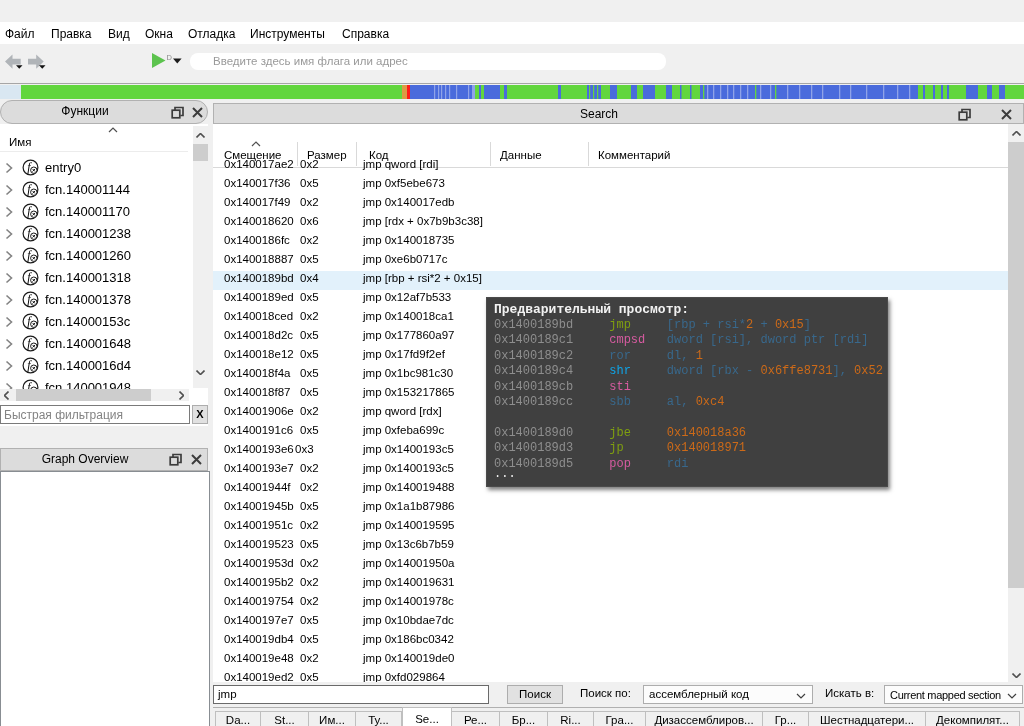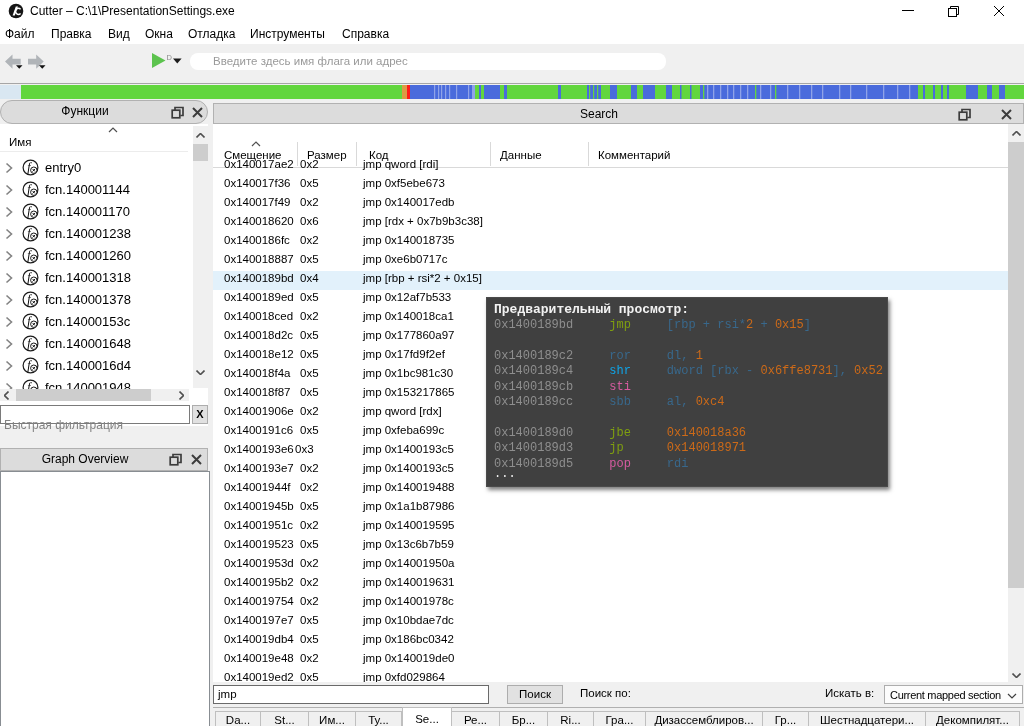--- a/index.html
+++ b/index.html
@@ -38,21 +38,21 @@
 .fnrow .chev { position:absolute; left:5px; top:5px; }
 .fnrow .ficon { position:absolute; left:22px; top:2px; }
 .fnrow .fname { position:absolute; left:45px; top:3px; font-size:13px; }
 
 
 .sb { position:absolute; background:#f0f0f0; }
 .sbthumb { position:absolute; background:#cdcdcd; }
 
 
 #fnfilter { position:absolute; left:0; top:405px; width:190px; height:19px; background:#fff; border:1px solid #7a7a7a; }
-#fnfilter span { position:absolute; left:3px; top:2px; color:#838383; font-size:12px;margin-top:10px; }
+#fnfilter span { position:absolute; left:3px; top:2px; color:#838383; font-size:12px; }
 #fnfilterx { position:absolute; left:192px; top:405px; width:16px; height:19px; background:#e1e1e1; border:1px solid #adadad; text-align:center; font-weight:bold; font-size:11px; line-height:17px; }
 
 
 #searchhdr { position:absolute; left:213px; top:103px; width:811px; height:21px; }
 #searchbody { position:absolute; left:213px; top:124px; width:811px; height:602px; background:#fff; }
 
 
 #thead { position:absolute; left:0; top:0; width:900px; height:28px; background:#fff; border-bottom:1px solid #d9d9d9;margin-top:16px; }
 .th { position:absolute; top:9px; font-size:11.5px; color:#000; }
 .thline { position:absolute; top:2px; width:1px; height:24px; background:#d9d9d9; }
@@ -67,38 +67,20 @@
 
 
 #tooltip { position:absolute; left:486px; top:297px; width:402px; height:190px; background:#404040;
   box-shadow:2px 3px 4px rgba(0,0,0,0.5); border:1px solid #4a4a4a; overflow:hidden;
   font-family:"Liberation Mono", monospace; font-size:12px; }
 #tooltip .tl { position:absolute; white-space:pre; }
 </style>
 </head>
 <body>
 <div id="app">
-  <div id="titlebar">
-    <svg width="16" height="16" style="position:absolute;left:8px;top:3px" viewBox="0 0 16 16">
-      <circle cx="8" cy="8" r="7.3" fill="#151515"></circle>
-      <path d="M4.6 12.6 L7.8 3.4 L10 3.4 L6.8 12.6 z" fill="#fff"></path>
-      <path d="M12.6 6.2 A3 3 0 1 0 12.6 10.6" fill="none" stroke="#fff" stroke-width="1.4"></path>
-    </svg>
-    <div id="titletext">Cutter – C:\1\PresentationSettings.exe</div>
-    <svg class="winbtn" style="left:885px" viewBox="0 0 46 22">
-        <rect x="17" y="10" width="12" height="1" fill="#000"></rect>
-      </svg>
-    <svg class="winbtn" style="left:931px" viewBox="0 0 46 22">
-        <path d="M19.5 8.5 v-2 h8 v8 h-2" fill="none" stroke="#000" stroke-width="1"></path>
-        <rect x="17.5" y="8.5" width="8" height="8" fill="#fff" stroke="#000" stroke-width="1"></rect>
-      </svg>
-    <svg class="winbtn" style="left:977px" viewBox="0 0 46 22">
-        <path d="M17 6l10 10 M27 6l-10 10" fill="none" stroke="#000" stroke-width="1"></path>
-      </svg>
-  </div>
 
   <div id="menubar">
     <div class="menuitem" style="left:5px">Файл</div>
     <div class="menuitem" style="left:51px">Правка</div>
     <div class="menuitem" style="left:108px">Вид</div>
     <div class="menuitem" style="left:145px">Окна</div>
     <div class="menuitem" style="left:188px">Отладка</div>
     <div class="menuitem" style="left:250px">Инструменты</div>
     <div class="menuitem" style="left:342px">Справка</div>
   </div>
@@ -547,20 +529,26 @@
     <svg width="9" height="5" style="position:absolute;left:799px;top:549px" viewBox="0 0 9 5">
         <path d="M0.5 0.5 L4.5 4.5 L8.5 0.5" fill="none" stroke="#505050" stroke-width="1.6"></path>
       </svg>
 
     <div id="searchctl">
       <div style="position:absolute;left:0px;top:3px;width:276px;height:19px;background:#fff;border:1px solid #6a6a6a">
           <span style="position:absolute;left:4px;top:2px;font-size:11.5px">jmp</span>
         </div>
       <div style="position:absolute;left:294px;top:3px;width:56px;height:19px;background:#e1e1e1;border:1px solid #adadad;text-align:center;padding-top:2px;font-size:11.5px">Поиск</div>
       <div style="position:absolute;left:367px;top:5px;font-size:11.5px">Поиск по:</div>
+      <div style="position:absolute;left:430px;top:3px;width:170px;height:19px;background:#fcfcfc;border:1px solid #adadad">
+        <span style="position:absolute;left:5px;top:2px;font-size:11.5px">ассемблерный код</span>
+        <svg width="10" height="6" style="position:absolute;right:6px;top:7px" viewBox="0 0 10 6">
+            <path d="M1 1 l4 4 4 -4" fill="none" stroke="#404040" stroke-width="1.2"></path>
+          </svg>
+      </div>
       <div style="position:absolute;left:612px;top:5px;font-size:11.5px">Искать в:</div>
       <div style="position:absolute;left:671px;top:3px;width:139px;height:19px;background:#fcfcfc;border:1px solid #adadad">
         <span style="position:absolute;left:5px;top:3px;font-size:11px;letter-spacing:-0.3px">Current mapped section</span>
         <svg width="10" height="6" style="position:absolute;right:5px;top:7px" viewBox="0 0 10 6">
             <path d="M1 1 l4 4 4 -4" fill="none" stroke="#404040" stroke-width="1.2"></path>
           </svg>
       </div>
     </div>
     <div id="tabbar">
         <div style="position:absolute;left:0;top:1px;width:811px;height:1px;background:#b0b0b0"></div>
@@ -576,20 +564,21 @@
         <div class="tab" style="left:433px;width:117px;">Дизассемблиров...</div>
         <div class="tab" style="left:550px;width:46px;">Гр...</div>
         <div class="tab" style="left:596px;width:117px;">Шестнадцатери...</div>
         <div class="tab" style="left:713px;width:94px;">Декомпилят...</div>
       </div>
   </div>
 
   <div id="tooltip">
       <div class="tl" style="left:7px;top:4px;color:#f2f2f2;font-weight:bold;font-size:13px">Предварительный просмотр:</div>
       <div class="tl" style="left:7px;top:20px"><span style="color:#8e8e8e">0x1400189bd</span><span style="color:#8e8e8e">     </span><span style="color:#7f9f10">jmp</span><span style="color:#8e8e8e">     </span><span style="color:#38688c">[rbp + rsi*</span><span style="color:#cd6a18">2</span><span style="color:#38688c"> + </span><span style="color:#cd6a18">0x15</span><span style="color:#38688c">]</span></div>
+      <div class="tl" style="left:7px;top:35.4px"><span style="color:#8e8e8e">0x1400189c1</span><span style="color:#8e8e8e">     </span><span style="color:#d65ba0">cmpsd</span><span style="color:#8e8e8e">   </span><span style="color:#38688c">dword [rsi], dword ptr [rdi]</span></div>
       <div class="tl" style="left:7px;top:50.8px"><span style="color:#8e8e8e">0x1400189c2</span><span style="color:#8e8e8e">     </span><span style="color:#38688c">ror</span><span style="color:#8e8e8e">     </span><span style="color:#38688c">dl, </span><span style="color:#cd6a18">1</span></div>
       <div class="tl" style="left:7px;top:66.2px"><span style="color:#8e8e8e">0x1400189c4</span><span style="color:#8e8e8e">     </span><span style="color:#0ea5e9">shr</span><span style="color:#8e8e8e">     </span><span style="color:#38688c">dword [rbx - </span><span style="color:#cd6a18">0x6ffe8731</span><span style="color:#38688c">], </span><span style="color:#cd6a18">0x52</span></div>
       <div class="tl" style="left:7px;top:81.6px"><span style="color:#8e8e8e">0x1400189cb</span><span style="color:#8e8e8e">     </span><span style="color:#d65ba0">sti</span></div>
       <div class="tl" style="left:7px;top:97px"><span style="color:#8e8e8e">0x1400189cc</span><span style="color:#8e8e8e">     </span><span style="color:#38688c">sbb</span><span style="color:#8e8e8e">     </span><span style="color:#38688c">al, </span><span style="color:#cd6a18">0xc4</span></div>
       <div class="tl" style="left:7px;top:127.8px"><span style="color:#8e8e8e">0x1400189d0</span><span style="color:#8e8e8e">     </span><span style="color:#7f9f10">jbe</span><span style="color:#8e8e8e">     </span><span style="color:#cd6a18">0x140018a36</span></div>
       <div class="tl" style="left:7px;top:143.2px"><span style="color:#8e8e8e">0x1400189d3</span><span style="color:#8e8e8e">     </span><span style="color:#7f9f10">jp</span><span style="color:#8e8e8e">      </span><span style="color:#cd6a18">0x140018971</span></div>
       <div class="tl" style="left:7px;top:158.6px"><span style="color:#8e8e8e">0x1400189d5</span><span style="color:#8e8e8e">     </span><span style="color:#d65ba0">pop</span><span style="color:#8e8e8e">     </span><span style="color:#38688c">rdi</span></div>
       <div class="tl" style="left:7px;top:169px"><span style="color:#f2f2f2">...</span></div>
     </div>
 </div>

